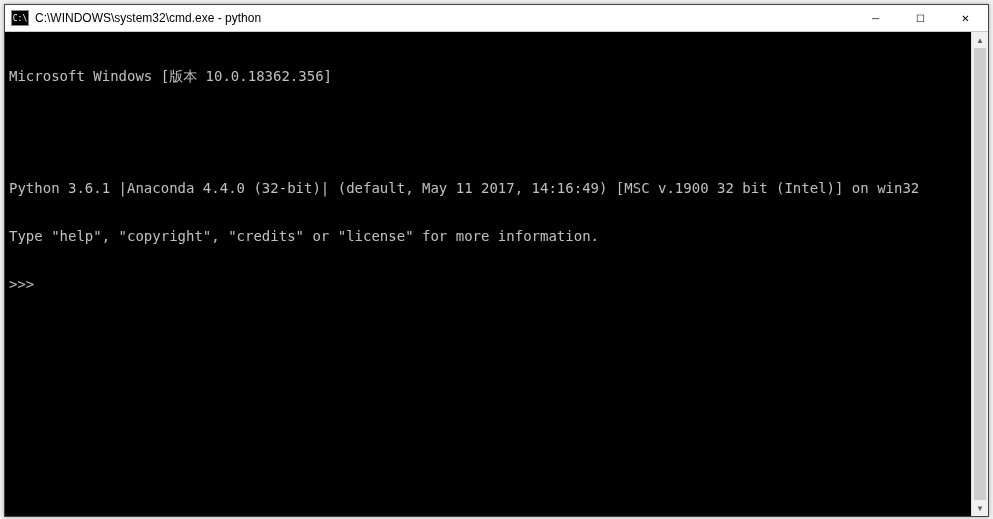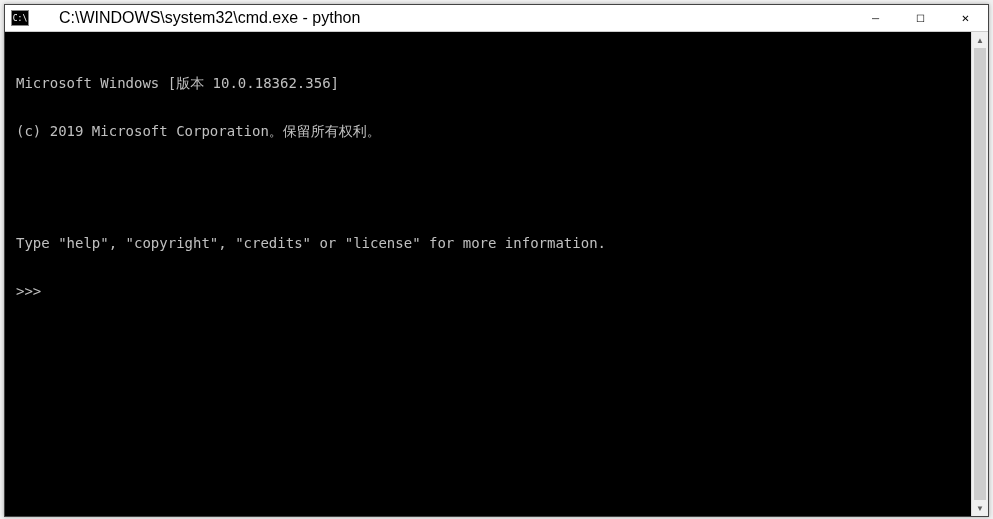--- a/index.html
+++ b/index.html
@@ -40,26 +40,25 @@
     background: #000;
     color: #fff;
     font-size: 8px;
     font-family: monospace;
     display: flex;
     align-items: center;
     justify-content: center;
     border: 1px solid #888;
   }
   .title-text {
-    font-size: 16px;
+    font-size: 12px;
     color: #000;
     flex: 1;
     white-space: nowrap;
     overflow: hidden;
-    margin-left: 24px;
   }
   .window-controls {
     display: flex;
     height: 100%;
   }
   .win-btn {
     width: 45px;
     height: 100%;
     display: flex;
     align-items: center;
@@ -75,21 +74,21 @@
     background: #000;
     position: relative;
   }
   .terminal {
     flex: 1;
     background: #000;
     color: #c0c0c0;
     font-family: "NSimSun", "SimSun", "Consolas", monospace;
     font-size: 14px;
     line-height: 16px;
-    padding: 11px;
+    padding: 4px;
     white-space: pre;
     overflow: hidden;
   }
   .terminal .line { white-space: pre; }
   .scrollbar {
     width: 16px;
     background: #f0f0f0;
     display: flex;
     flex-direction: column;
     border-left: 1px solid #ddd;
@@ -126,23 +125,23 @@
     <div class="title-text">C:\WINDOWS\system32\cmd.exe - python</div>
     <div class="window-controls">
       <div class="win-btn">─</div>
       <div class="win-btn">☐</div>
       <div class="win-btn close">✕</div>
     </div>
   </div>
   <div class="client-area">
     <div class="terminal">
       <div class="line">Microsoft Windows [版本 10.0.18362.356]</div>
-      <div class="line">(c) 2019 Microsoft Corporation。保留所有权利。</div>
       <div class="line"></div>
       <div class="line"></div>
+      <div class="line">Python 3.6.1 |Anaconda 4.4.0 (32-bit)| (default, May 11 2017, 14:16:49) [MSC v.1900 32 bit (Intel)] on win32</div>
       <div class="line">Type "help", "copyright", "credits" or "license" for more information.</div>
       <div class="line">&gt;&gt;&gt;</div>
     </div>
     <div class="scrollbar">
       <div class="scroll-btn">▲</div>
       <div class="scroll-track">
         <div class="scroll-thumb"></div>
       </div>
       <div class="scroll-btn">▼</div>
     </div>

